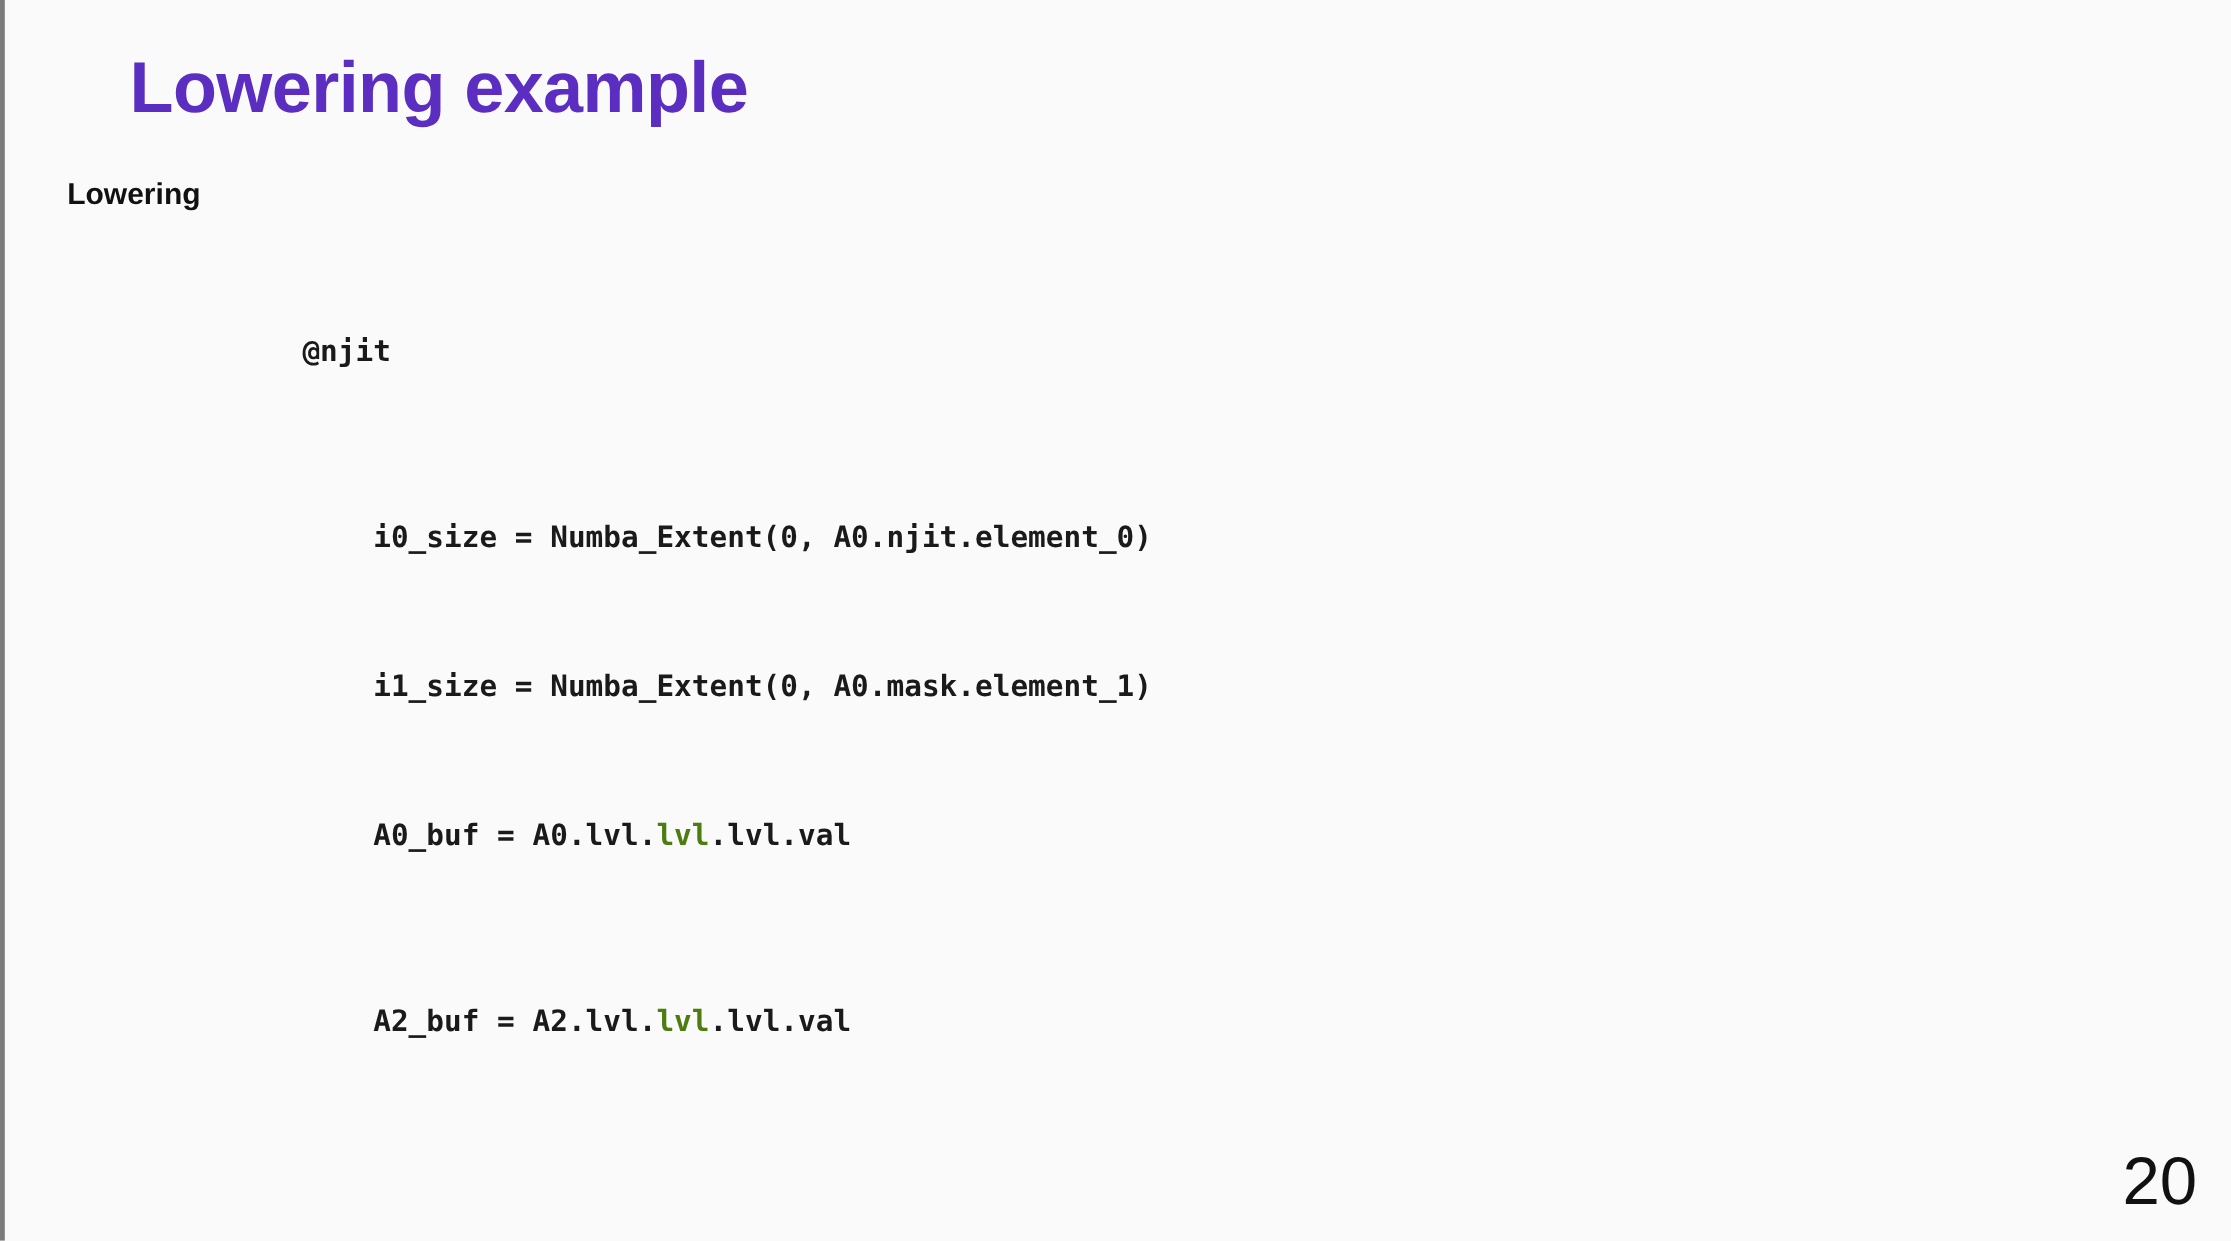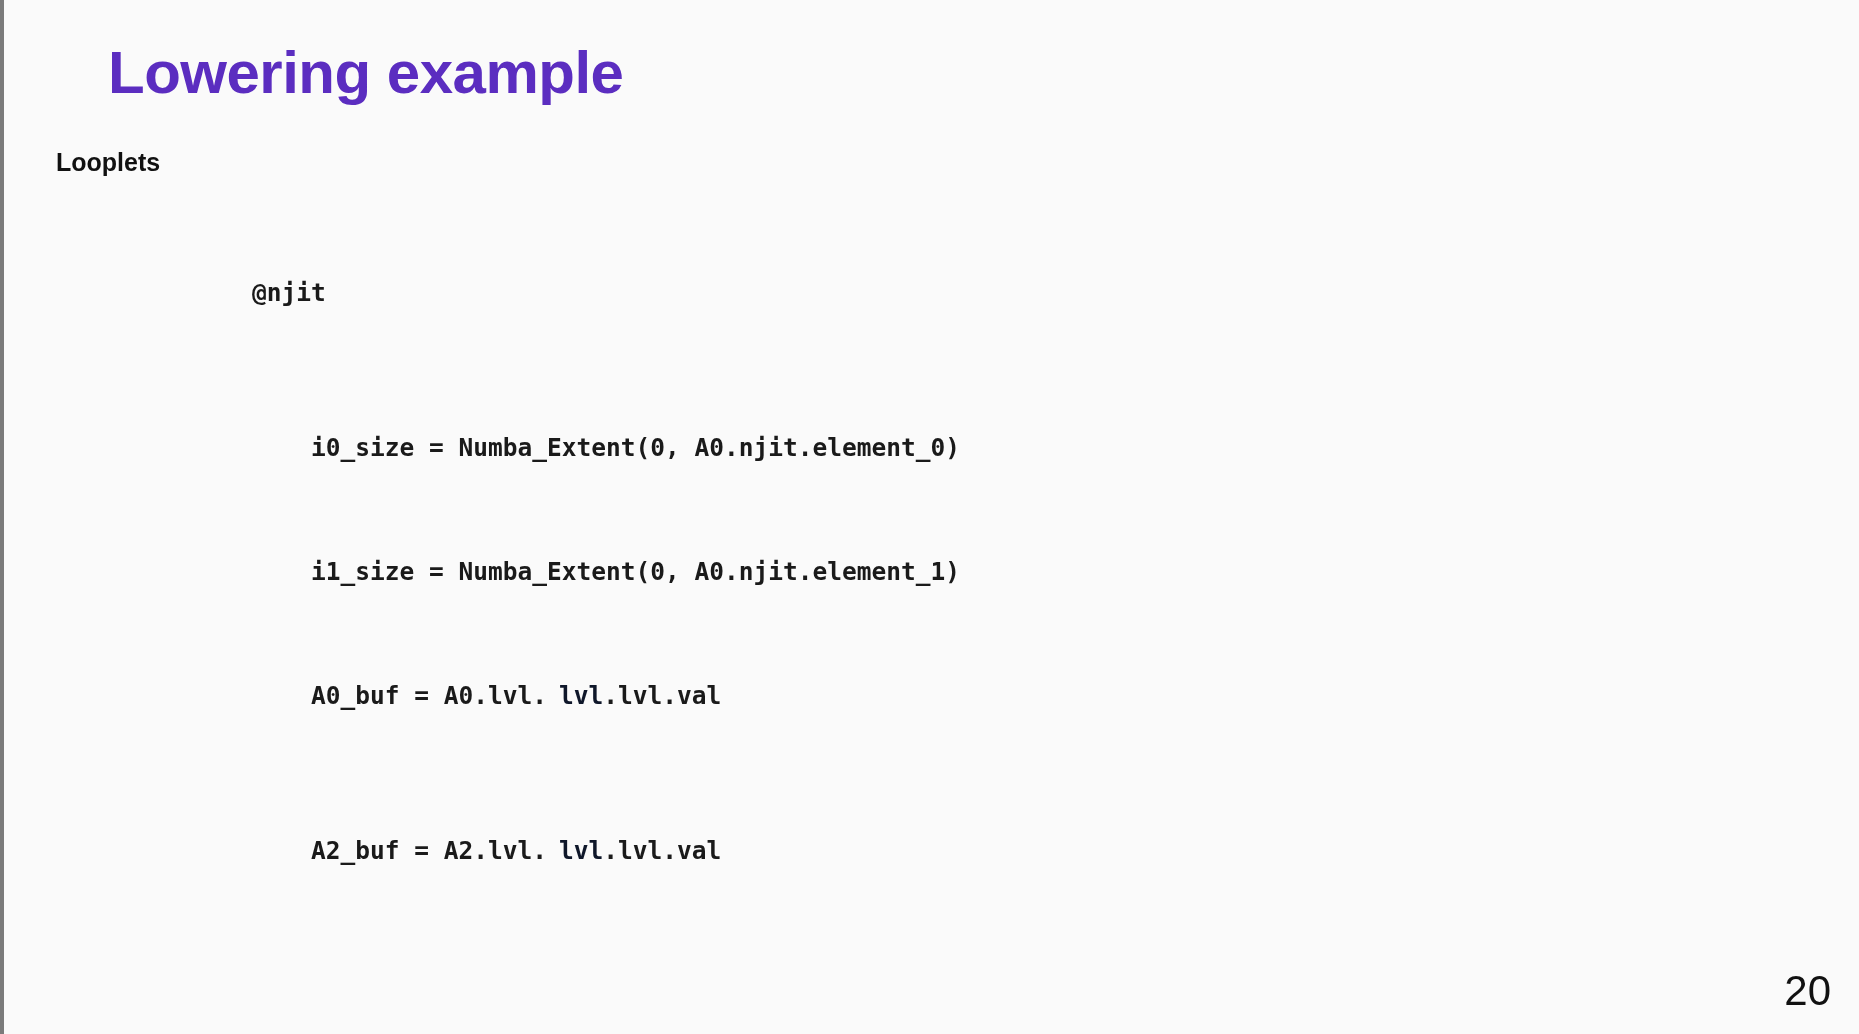--- a/index.html
+++ b/index.html
@@ -68,52 +68,52 @@
     white-space: pre;
     tab-size: 4;
   }
 
   .code-line {
     white-space: pre;
     min-height: 31px;
     font-weight: bold;
   }
 
-  .tok-red   { color: #0f172a; margin-left: 12px; }
+  .tok-red   { color: #4d7c0f; }
   .tok-plain { color: #1a1a1a; }
 
   .page-number {
     position: absolute;
     right: 28px;
     bottom: 22px;
     font-family: "Liberation Sans", sans-serif;
-    font-size: 42px;
+    font-size: 56px;
     color: #111111;
     line-height: 1;
   }
 </style>
 </head>
 <body>
 
 <div class="left-edge-bar"></div>
 
 <div class="slide">
 
   <div class="slide-title">Lowering example</div>
 
-  <div class="section-label">Looplets</div>
+  <div class="section-label">Lowering</div>
 
   <div class="code-block">
 
     <div class="code-line"><span class="tok-plain">@njit</span></div>
 
 
     <div class="code-line"><span class="tok-plain">    i0_size = Numba_Extent(0, A0.njit.element_0)</span></div>
 
-    <div class="code-line"><span class="tok-plain">    i1_size = Numba_Extent(0, A0.njit.element_1)</span></div>
+    <div class="code-line"><span class="tok-plain">    i1_size = Numba_Extent(0, A0.mask.element_1)</span></div>
 
     <div class="code-line"><span class="tok-plain">    A0_buf = A0.lvl.</span><span class="tok-red">lvl</span><span class="tok-plain">.lvl.val</span></div>
 
 
     <div class="code-line"><span class="tok-plain">    A2_buf = A2.lvl.</span><span class="tok-red">lvl</span><span class="tok-plain">.lvl.val</span></div>
 
     
 
     
 

